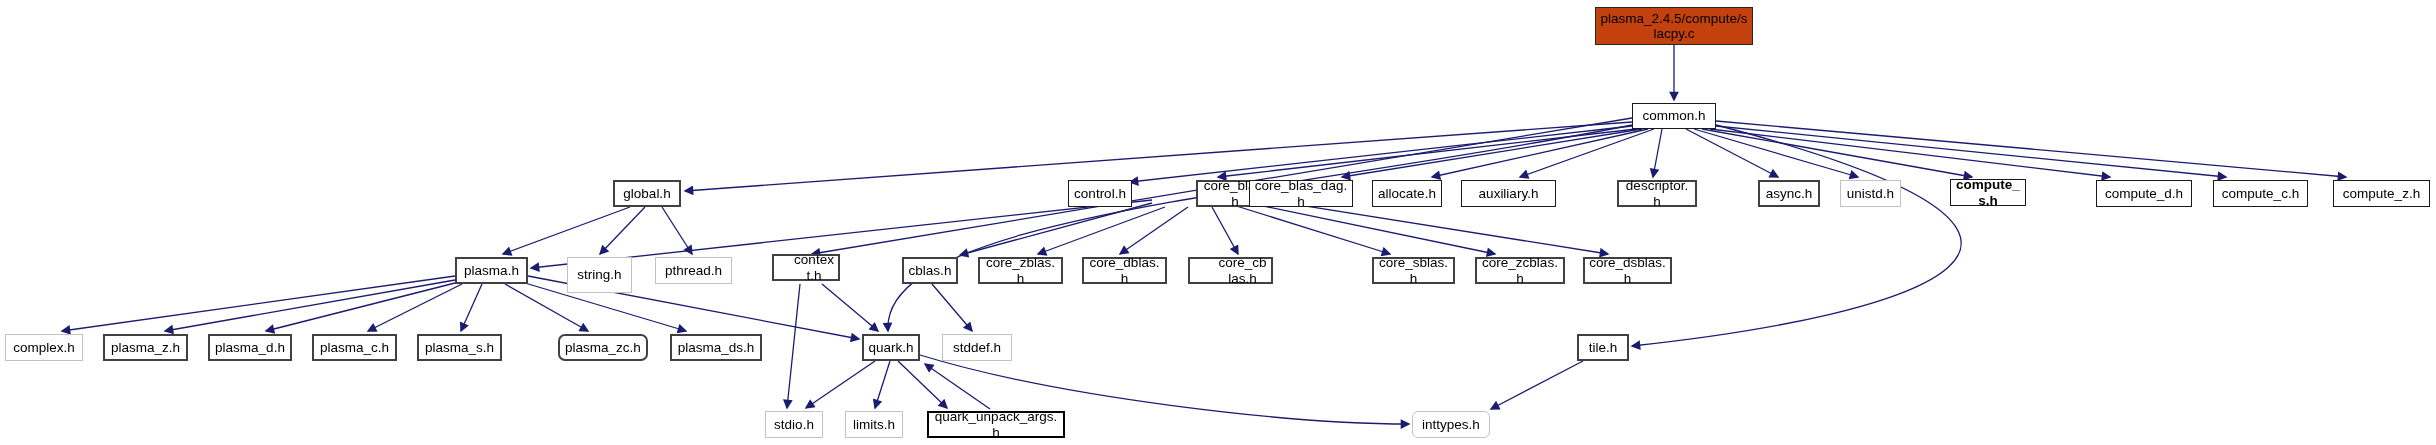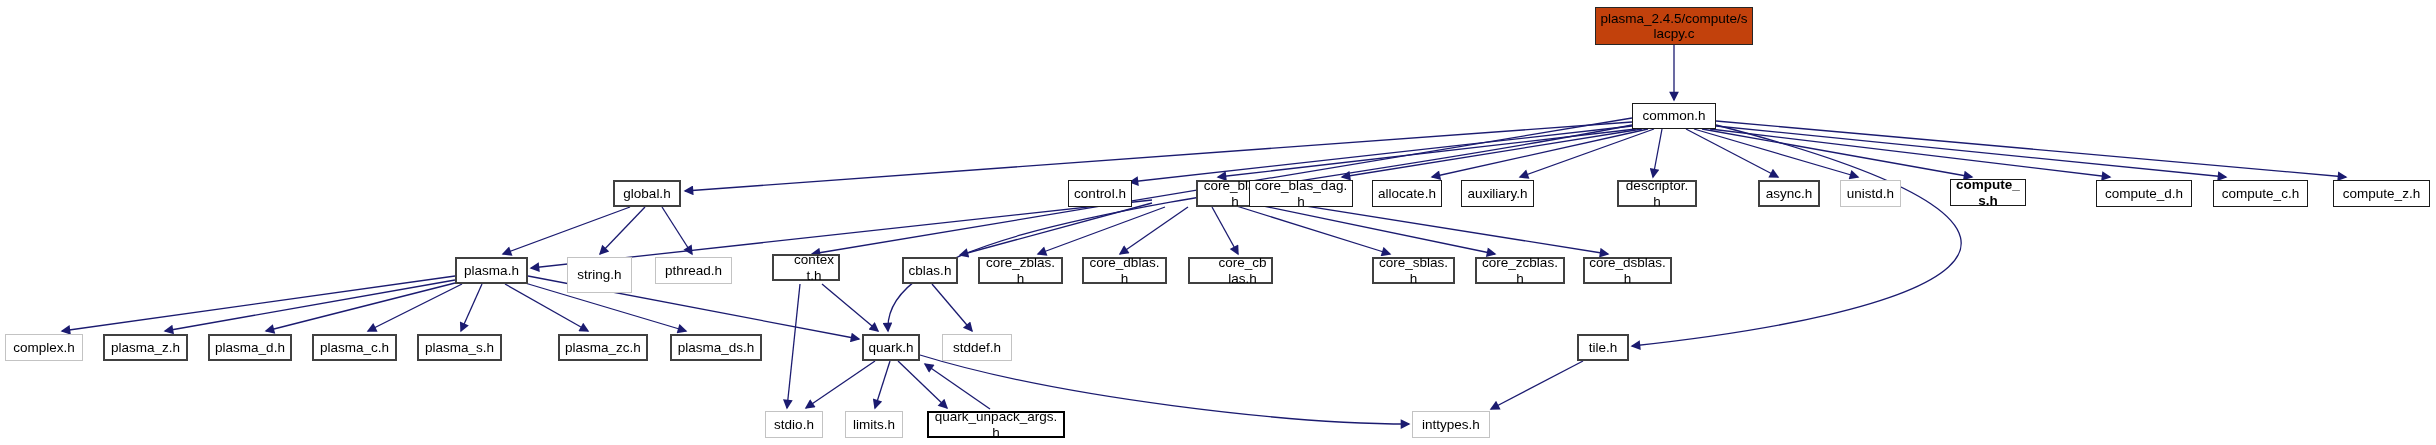--- a/index.html
+++ b/index.html
@@ -87,21 +87,21 @@
       </g>
   </svg>
   <div id="node-layer">
       <div class="node root" style="left: 1595px; top: 7px; width: 158px; height: 38px;">plasma_2.4.5/compute/slacpy.c</div>
       <div class="node internal" style="left: 1632px; top: 103px; width: 84px; height: 26px;">common.h</div>
       <div class="node internal-bold" style="left: 613px; top: 180px; width: 68px; height: 27px;">global.h</div>
       <div class="node internal" style="left: 1068px; top: 180px; width: 64px; height: 27px;">control.h</div>
       <div class="node internal-bold" style="left: 1152px; top: 180px; width: 78px; height: 27px; margin-left: 44px;">core_blas.h</div>
       <div class="node internal" style="left: 1249px; top: 180px; width: 104px; height: 27px;">core_blas_dag.h</div>
       <div class="node internal" style="left: 1372px; top: 180px; width: 70px; height: 27px;">allocate.h</div>
-      <div class="node internal" style="left: 1461px; top: 180px; width: 73px; height: 27px;">auxiliary.h</div>
+      <div class="node internal" style="left: 1461px; top: 180px; width: 95px; height: 27px;">auxiliary.h</div>
       <div class="node internal-bold" style="left: 1617px; top: 180px; width: 80px; height: 27px;">descriptor.h</div>
       <div class="node internal-bold" style="left: 1758px; top: 180px; width: 62px; height: 27px;">async.h</div>
       <div class="node external" style="left: 1840px; top: 180px; width: 61px; height: 27px;">unistd.h</div>
       <div class="node internal" style="left: 1950px; top: 179px; width: 76px; height: 27px; font-weight: bold;">compute_s.h</div>
       <div class="node internal" style="left: 2096px; top: 180px; width: 96px; height: 27px;">compute_d.h</div>
       <div class="node internal" style="left: 2213px; top: 180px; width: 95px; height: 27px;">compute_c.h</div>
       <div class="node internal" style="left: 2333px; top: 180px; width: 97px; height: 27px;">compute_z.h</div>
       <div class="node internal-bold" style="left: 455px; top: 257px; width: 73px; height: 27px;">plasma.h</div>
       <div class="node external" style="left: 567px; top: 257px; width: 65px; height: 36px;">string.h</div>
       <div class="node external" style="left: 655px; top: 257px; width: 77px; height: 27px;">pthread.h</div>
@@ -111,23 +111,23 @@
       <div class="node internal-bold" style="left: 1082px; top: 257px; width: 85px; height: 27px;">core_dblas.h</div>
       <div class="node internal-bold" style="left: 1188px; top: 257px; width: 85px; height: 27px; padding-left: 28px;">core_cblas.h</div>
       <div class="node internal-bold" style="left: 1372px; top: 257px; width: 83px; height: 27px;">core_sblas.h</div>
       <div class="node internal-bold" style="left: 1475px; top: 257px; width: 90px; height: 27px;">core_zcblas.h</div>
       <div class="node internal-bold" style="left: 1583px; top: 257px; width: 89px; height: 27px;">core_dsblas.h</div>
       <div class="node external" style="left: 5px; top: 334px; width: 78px; height: 27px;">complex.h</div>
       <div class="node internal-bold" style="left: 103px; top: 334px; width: 85px; height: 27px;">plasma_z.h</div>
       <div class="node internal-bold" style="left: 208px; top: 334px; width: 84px; height: 27px;">plasma_d.h</div>
       <div class="node internal-bold" style="left: 312px; top: 334px; width: 85px; height: 27px;">plasma_c.h</div>
       <div class="node internal-bold" style="left: 417px; top: 334px; width: 85px; height: 27px;">plasma_s.h</div>
-      <div class="node internal-bold" style="left: 558px; top: 334px; width: 90px; height: 27px;">plasma_zc.h</div>
+      <div class="node internal-bold" style="left: 558px; top: 334px; width: 90px; height: 27px; border-radius: 7px;">plasma_zc.h</div>
       <div class="node internal-bold" style="left: 670px; top: 334px; width: 92px; height: 27px;">plasma_ds.h</div>
       <div class="node internal-bold" style="left: 862px; top: 334px; width: 58px; height: 27px;">quark.h</div>
       <div class="node external" style="left: 942px; top: 334px; width: 70px; height: 27px;">stddef.h</div>
       <div class="node internal-bold" style="left: 1577px; top: 334px; width: 52px; height: 27px;">tile.h</div>
       <div class="node external" style="left: 765px; top: 411px; width: 58px; height: 27px;">stdio.h</div>
       <div class="node external" style="left: 845px; top: 411px; width: 58px; height: 27px;">limits.h</div>
       <div class="node internal-xbold" style="left: 927px; top: 411px; width: 138px; height: 27px;">quark_unpack_args.h</div>
-      <div class="node external" style="left: 1412px; top: 411px; width: 78px; height: 27px;">inttypes.h</div>
+      <div class="node external" style="left: 1412px; top: 411px; width: 78px; height: 27px; border-radius: 6px;">inttypes.h</div>
     </div>
 </div>
 
 </body></html>

